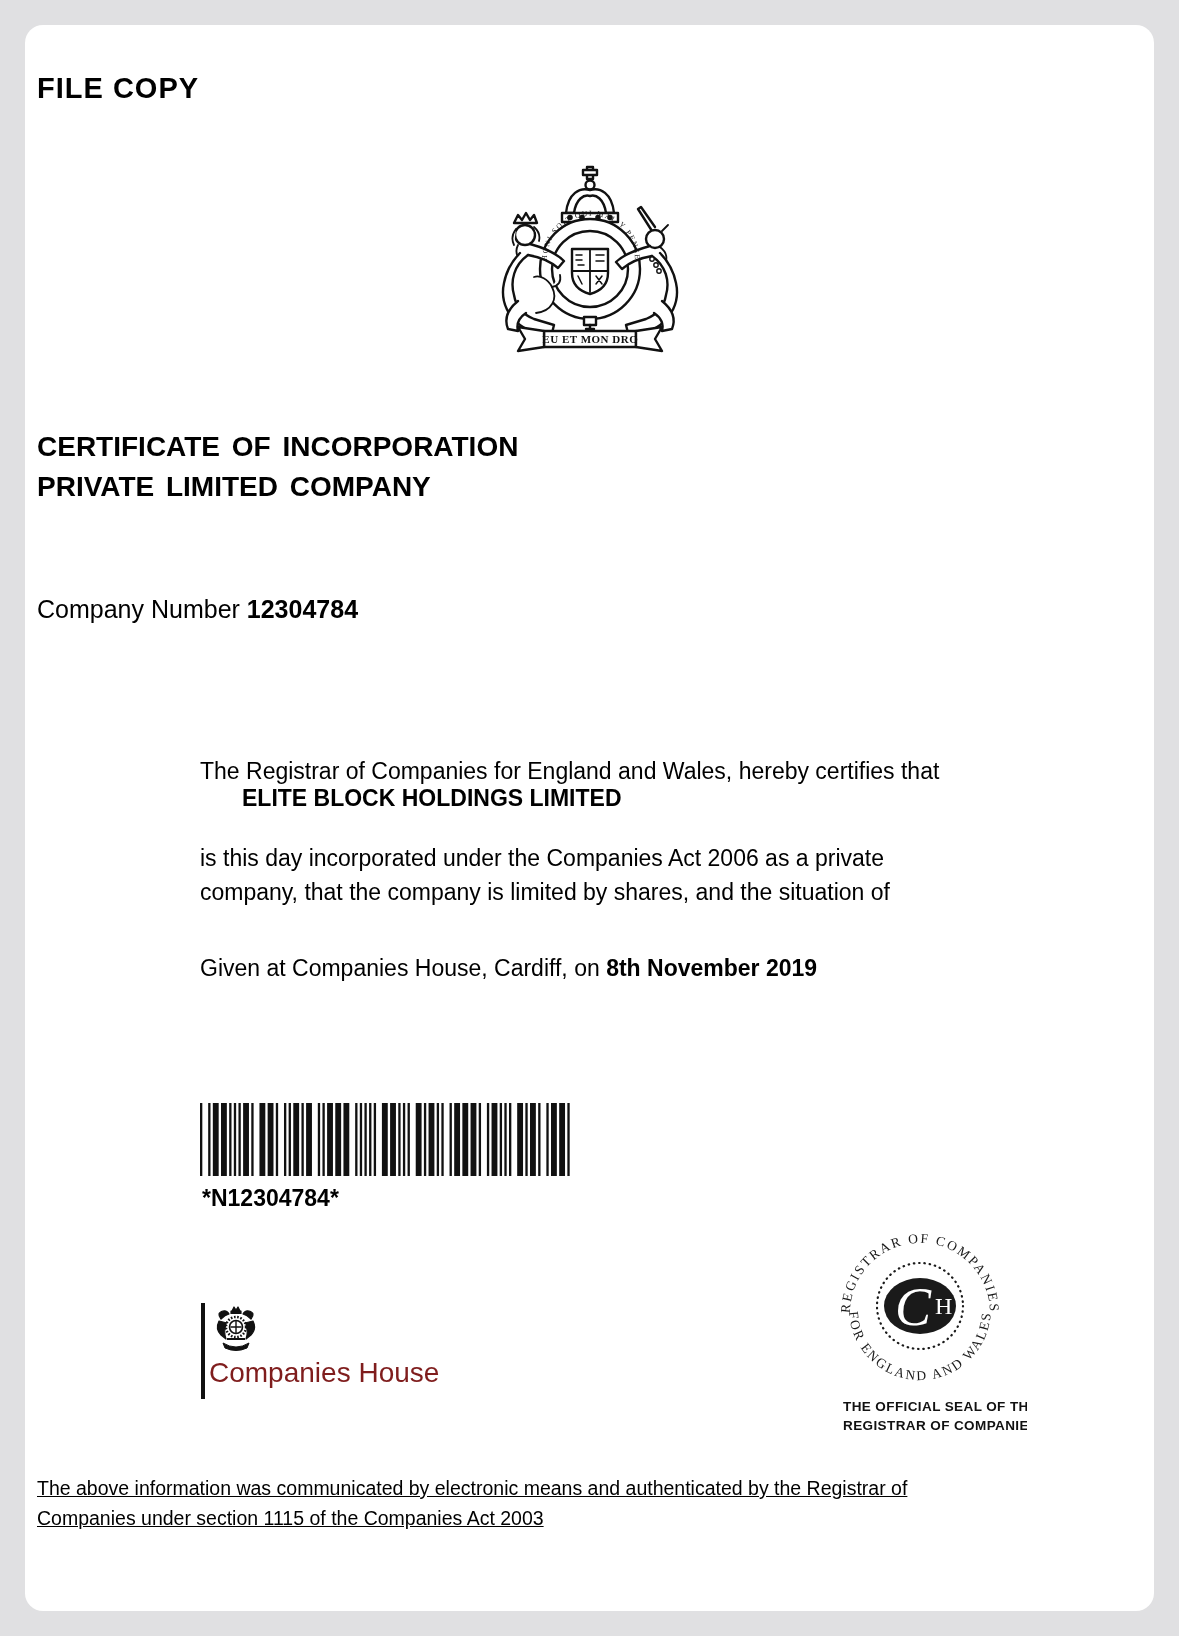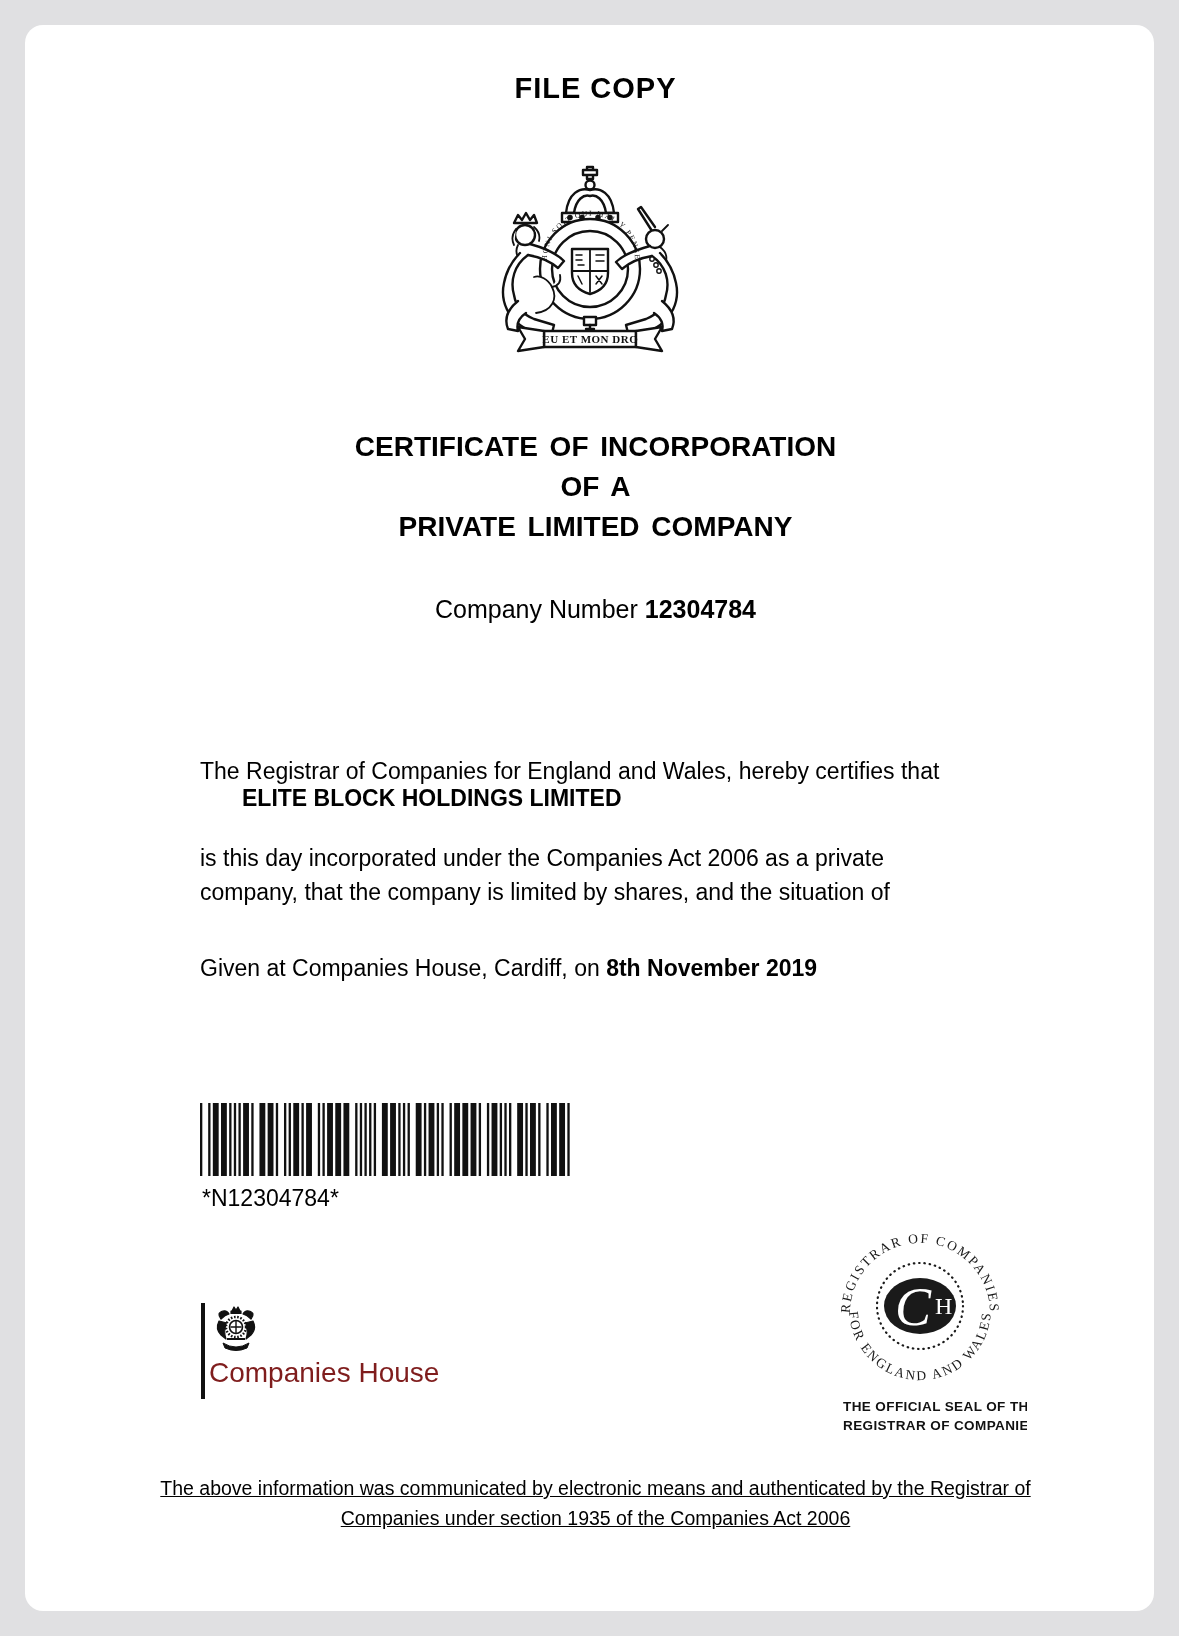--- a/index.html
+++ b/index.html
@@ -1,33 +1,33 @@
 <!DOCTYPE html>
 <html><head>
 <meta charset="utf-8">
 <style>
   html,body{margin:0;padding:0;}
   body{background:#e0e0e2;font-family:"Liberation Sans",sans-serif;color:#111;}
   .canvas{position:relative;width:1179px;height:1636px;background:#e0e0e2;overflow:hidden;}
   .card{position:absolute;left:25px;top:25px;width:1129px;height:1586px;background:#ffffff;border-radius:18px;}
   .abs{position:absolute;}
-  .centered{left:12px;right:0;text-align:center;}
+  .centered{left:12px;right:0;text-align:left;}
   .file-copy{top:47px;font-size:29px;font-weight:bold;letter-spacing:1px;color:#000;}
   .arms-wrap{top:136px;left:0;right:0;display:flex;justify-content:center;}
   .cert-title{top:402px;font-size:28px;font-weight:bold;line-height:40px;color:#000;word-spacing:4px;}
   .company-number{top:570px;font-size:25px;color:#000;}
   .company-number b{font-weight:bold;}
   .bodytext{left:175px;font-size:23px;color:#000;}
   .certify{top:705px;margin-top:28px;}
   .company-name{top:760px;font-weight:bold;margin-left:42px;}
   .incorp{top:816px;line-height:34px;}
   .given{top:930px;}
   .given b{font-weight:bold;}
   .barcode-svg{left:175px;top:1078px;}
-  .barcode-label{left:177px;top:1160px;font-size:23px;color:#000;}
+  .barcode-label{left:177px;top:1160px;font-size:23px;color:#000;font-weight:bold;}
   .seal-svg{left:810px;top:1196px;}
   .seal-caption{left:818px;top:1372px;width:184px;overflow:hidden;font-size:13.5px;font-weight:bold;line-height:19px;letter-spacing:0.4px;white-space:nowrap;color:#111;}
   .ch-logo{left:176px;top:1276px;width:300px;height:120px;}
   .ch-bar{position:absolute;left:0;top:2px;width:4px;height:96px;background:#111;}
   .ch-crest{position:absolute;left:12px;top:4px;}
   .ch-text{position:absolute;left:8px;top:56px;font-size:28px;color:#7f1d1d;}
   .footer{top:1448px;font-size:19.5px;line-height:30px;color:#000;text-decoration:underline;}
 </style>
 </head>
 <body>
@@ -94,21 +94,20 @@
           <textPath href="#garter-path" startOffset="50%" text-anchor="middle">HONI SOIT QUI MAL Y PENSE</textPath>
         </text>
         <text font-family="Liberation Serif,serif" font-size="11" font-weight="bold" letter-spacing="0.5" fill="#111">
           <textPath href="#motto-path" startOffset="50%" text-anchor="middle">DIEU ET MON DROIT</textPath>
         </text>
       </svg>
     </div>
 
     <div class="abs centered cert-title">
       <div>CERTIFICATE OF INCORPORATION</div>
-      <div>OF A</div>
       <div>PRIVATE LIMITED COMPANY</div>
     </div>
 
     <div class="abs centered company-number">
       <span>Company Number </span><b>12304784</b>
     </div>
 
     <div class="abs bodytext certify">The Registrar of Companies for England and Wales, hereby certifies that</div>
 
     <div class="abs bodytext company-name">ELITE BLOCK HOLDINGS LIMITED</div>
@@ -217,17 +216,17 @@
         <circle cx="23" cy="22" r="6.5" fill="none" stroke="#111" stroke-width="1.6"></circle>
         <path d="M23,16 v12 M17.5,22 h11" stroke="#111" stroke-width="1.4"></path>
         <path d="M10,38 q13,8 26,0 l-2,5 q-11,5 -22,0 z" fill="#111" stroke="#111" stroke-width="1"></path>
         <path d="M14,34 h18" stroke="#111" stroke-width="2"></path>
       </svg>
       <div class="ch-text">Companies House</div>
     </div>
 
     <div class="abs centered footer">
       <div>The above information was communicated by electronic means and authenticated by the Registrar of</div>
-      <div>Companies under section 1935 of the Companies Act 2006</div>
+      <div>Companies under section 1115 of the Companies Act 2003</div>
     </div>
 
   </div>
 </div>
 
 </body></html>

